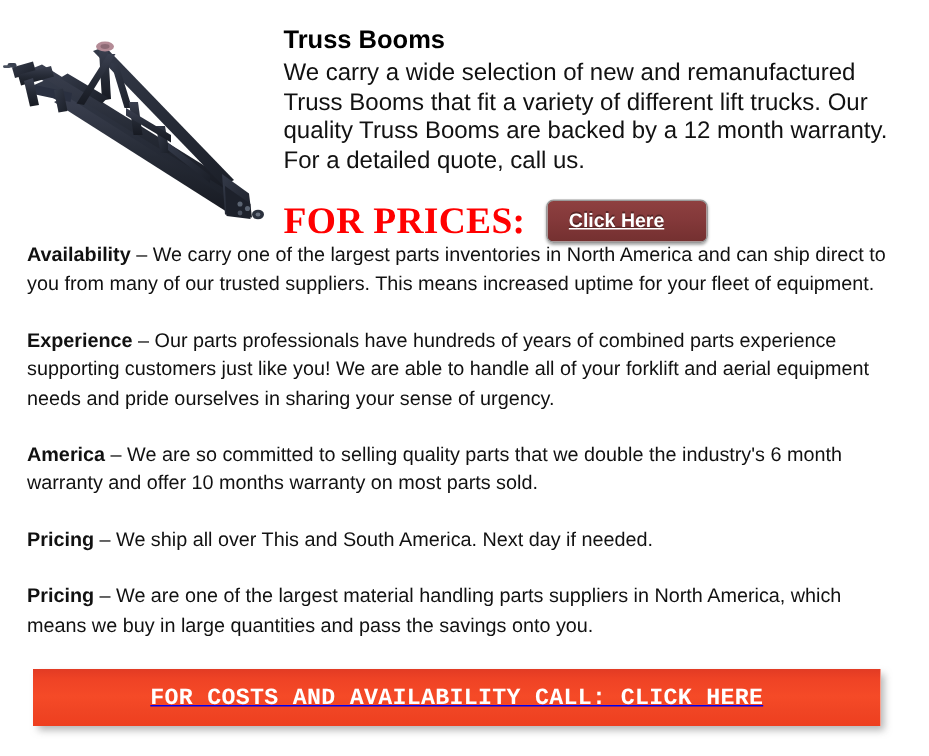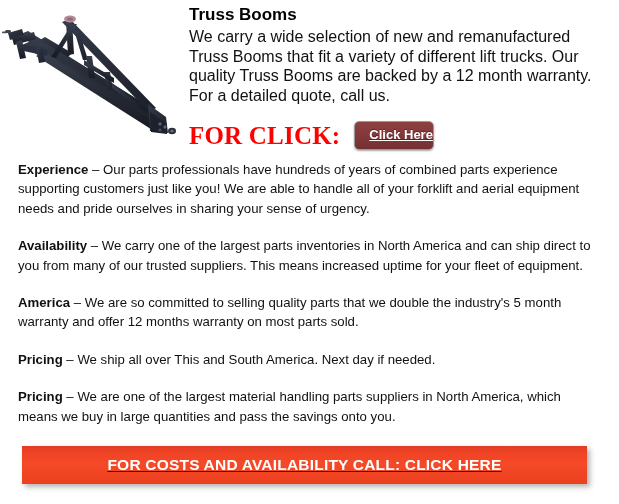--- a/index.html
+++ b/index.html
@@ -13,20 +13,21 @@
     font-family: "Liberation Sans", sans-serif;
     color: #1a1a1a;
     overflow: hidden;
     position: relative;
   }
 
   
   .hero {
     position: relative;
     height: 160px;
+    margin-top: 12px;
   }
 
   .product-image {
     position: absolute;
     left: 0;
     top: 0;
     width: 190px;
     height: 160px;
   }
   .product-image svg {
@@ -70,21 +71,21 @@
     font-weight: bold;
     font-size: 25px;
     line-height: 26px;
     color: #ff0000;
     letter-spacing: 0.2px;
     white-space: nowrap;
   }
 
   .click-here-btn {
     display: inline-block;
-    padding: 6px 0 7px 14px;
+    padding: 6px 28px 7px 14px;
     border-radius: 5px;
     background: linear-gradient(to bottom, #8e4040 0%, #84393a 45%, #743030 100%);
     border: 1px solid #9a9a9a;
     box-shadow: 0 1px 2px rgba(0,0,0,0.35);
     color: #ffffff;
     font-size: 13px;
     font-weight: bold;
     line-height: 14px;
     white-space: nowrap;
     cursor: pointer;
@@ -128,20 +129,21 @@
         #e23b24 0%,
         #ef4325 18%,
         #f54a27 48%,
         #f04524 72%,
         #ee3f1f 100%);
     box-shadow: 3px 3px 5px rgba(120,120,120,0.55);
     display: flex;
     align-items: center;
     justify-content: center;
     cursor: pointer;
+    font-family: Liberation Mono, monospace;
   }
   .cta-text {
     color: #ffffff;
     font-size: 15.5px;
     font-weight: bold;
     letter-spacing: 0.2px;
     white-space: nowrap;
   }
 </style>
 </head>
@@ -203,37 +205,37 @@
       <ellipse cx="172" cy="131" rx="1.6" ry="1.3" fill="#6a7280"></ellipse>
     </svg>
   </div>
 
   <div class="hero-copy">
     <h1 class="hero-title">Truss Booms</h1>
     <p class="hero-desc">We carry a wide selection of new and remanufactured Truss Booms that fit a variety of different lift trucks.  Our quality Truss Booms are backed by a 12 month warranty. For a detailed quote, call us.</p>
   </div>
 
   <div class="prices-row">
-    <span class="for-prices">FOR CLICK:</span>
+    <span class="for-prices">FOR PRICES:</span>
     <a class="click-here-btn" href="#">Click Here</a>
   </div>
 </div>
 
 <div class="features">
 
   <p class="feature">
+    <span class="lead">Availability</span><span> – </span><span>We carry one of the largest parts inventories in North America and can ship direct to you from many of our trusted suppliers.  This means increased uptime for your fleet of equipment.</span>
+  </p>
+
+  <p class="feature">
     <span class="lead">Experience</span><span> – </span><span>Our parts professionals have hundreds of years of combined parts experience supporting customers just like you!  We are able to handle all of your forklift and aerial equipment needs and pride ourselves in sharing your sense of urgency.</span>
   </p>
 
   <p class="feature">
-    <span class="lead">Availability</span><span> – </span><span>We carry one of the largest parts inventories in North America and can ship direct to you from many of our trusted suppliers.  This means increased uptime for your fleet of equipment.</span>
-  </p>
-
-  <p class="feature">
-    <span class="lead">America</span><span> – </span><span>We are so committed to selling quality parts that we double the industry's 5 month warranty and offer 12 months warranty on most parts sold.</span>
+    <span class="lead">America</span><span> – </span><span>We are so committed to selling quality parts that we double the industry's 6 month warranty and offer 10 months warranty on most parts sold.</span>
   </p>
 
   <p class="feature">
     <span class="lead">Pricing</span><span> – </span><span>We ship all over This and South America.  Next day if needed.</span>
   </p>
 
   <p class="feature">
     <span class="lead">Pricing</span><span> – </span><span>We are one of the largest material handling parts suppliers in North America, which means we buy in large quantities and pass the savings onto you.</span>
   </p>
 </div>

